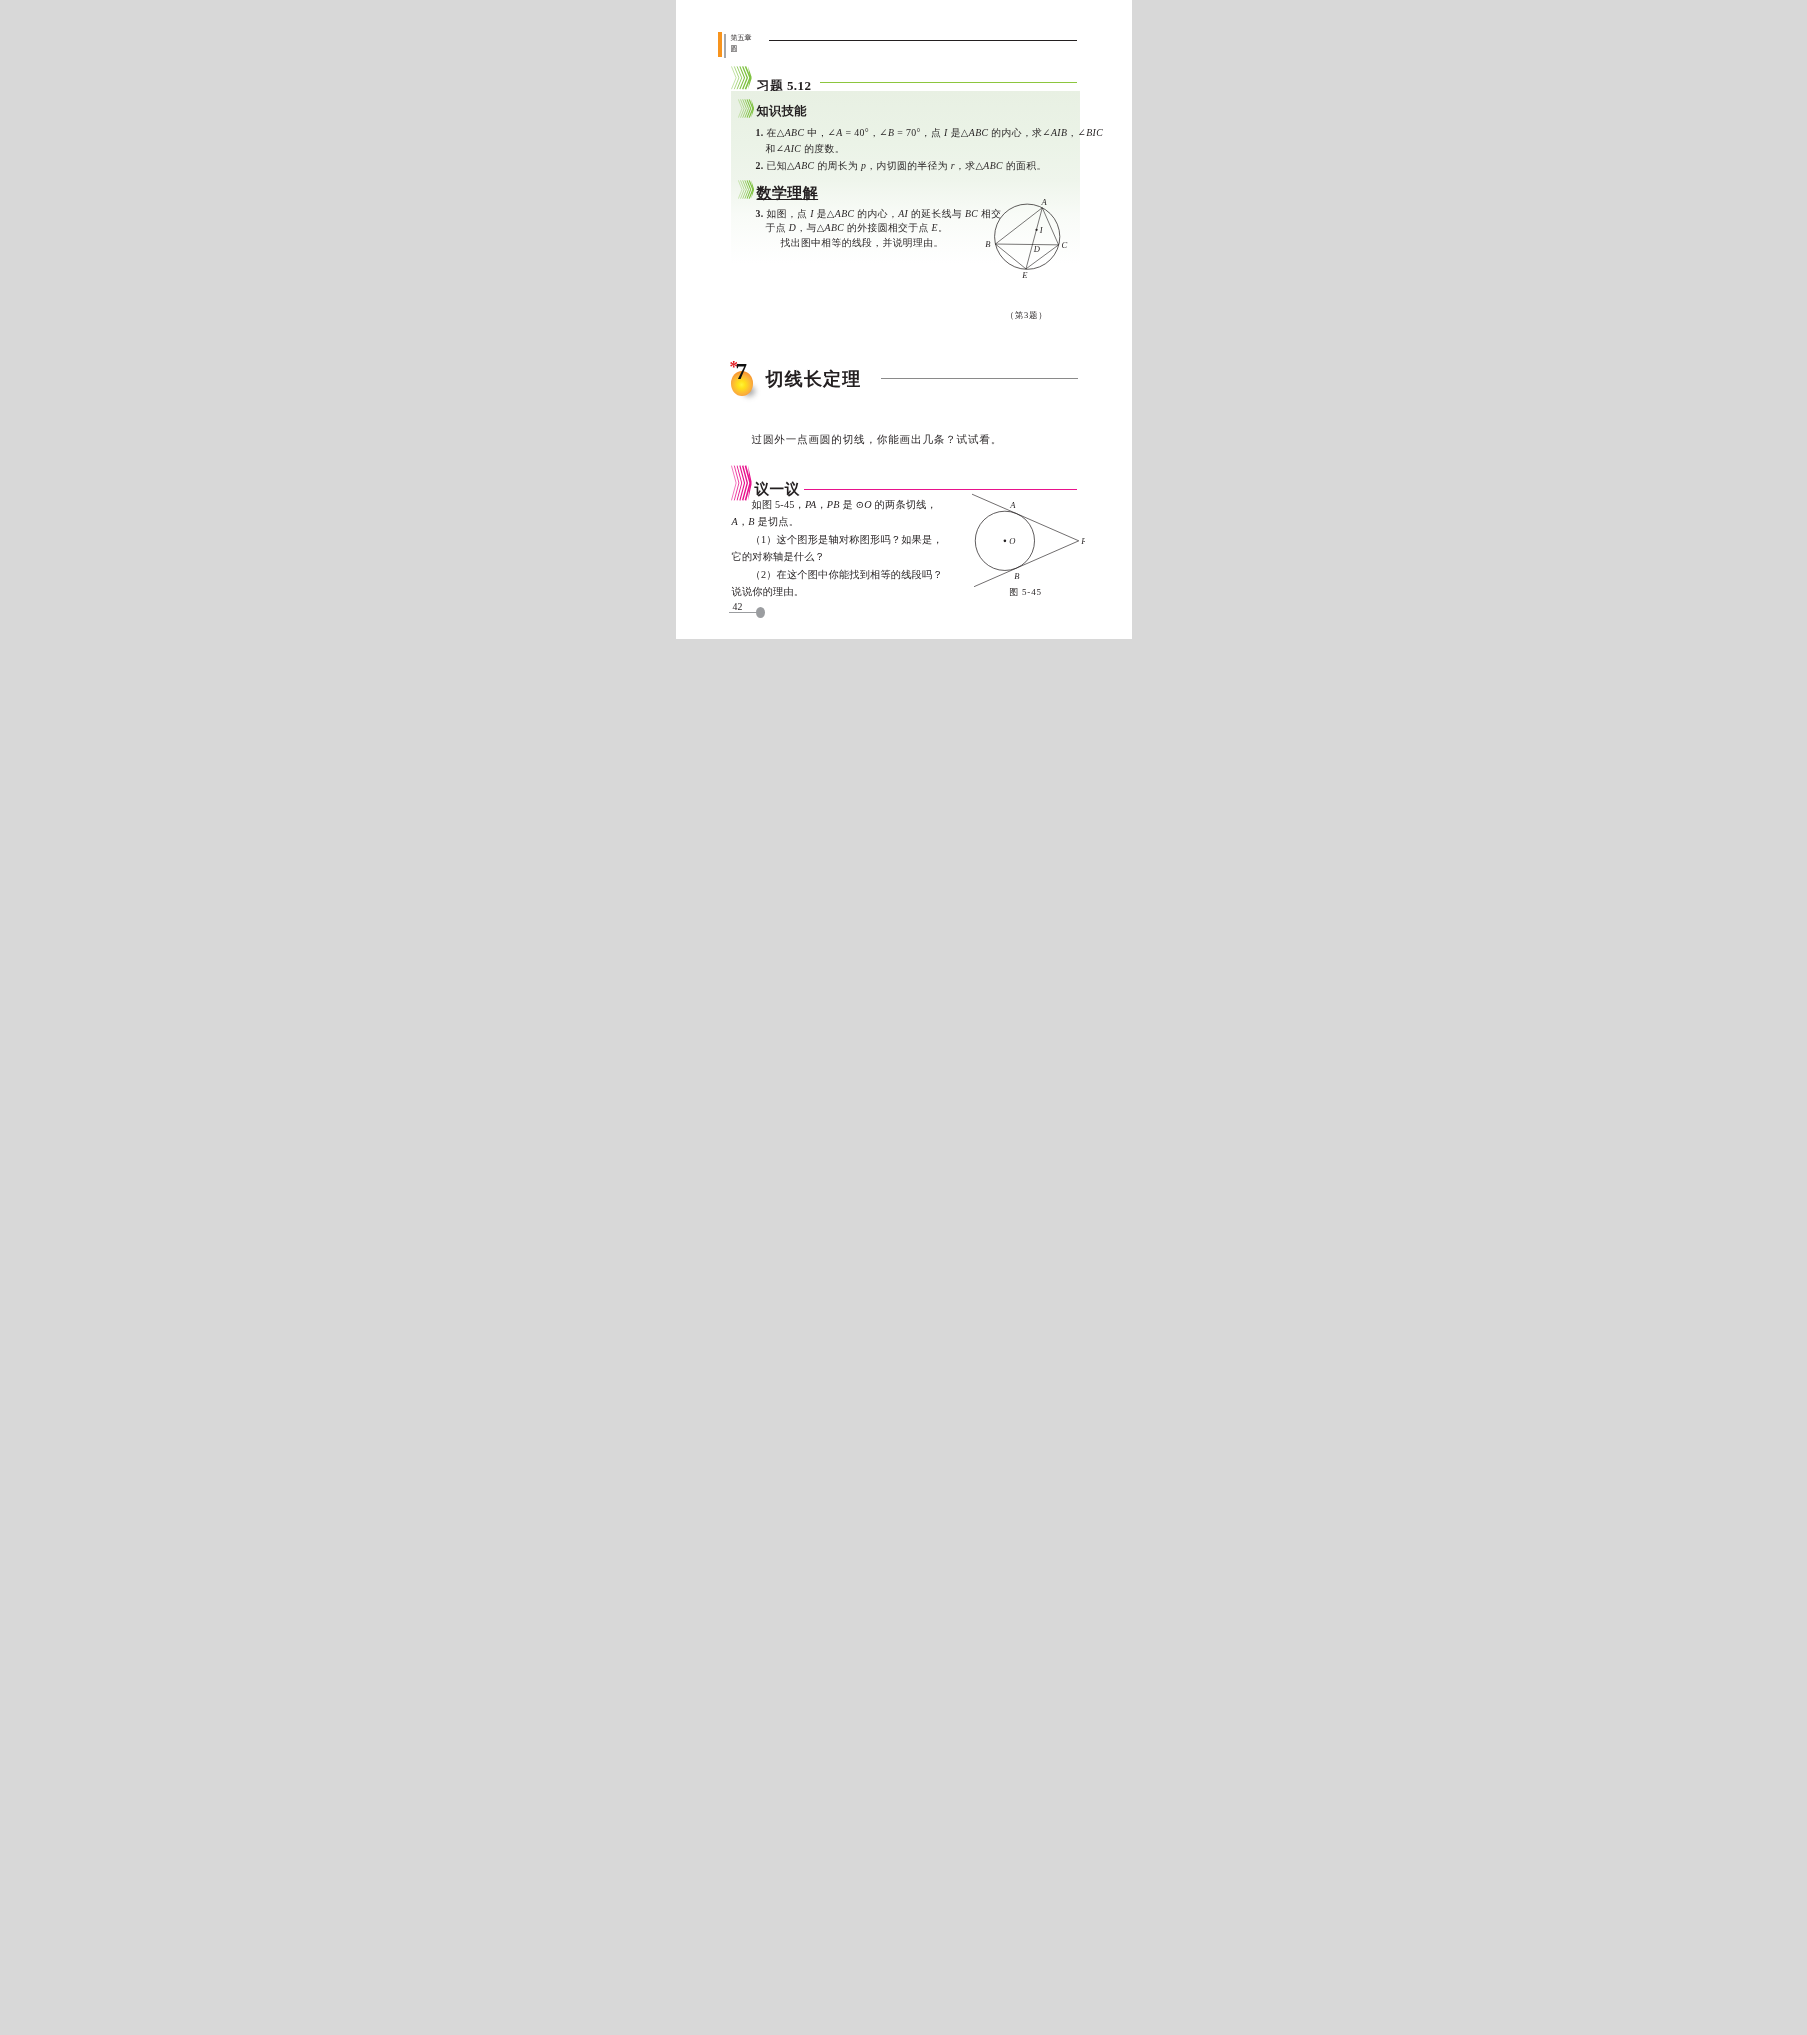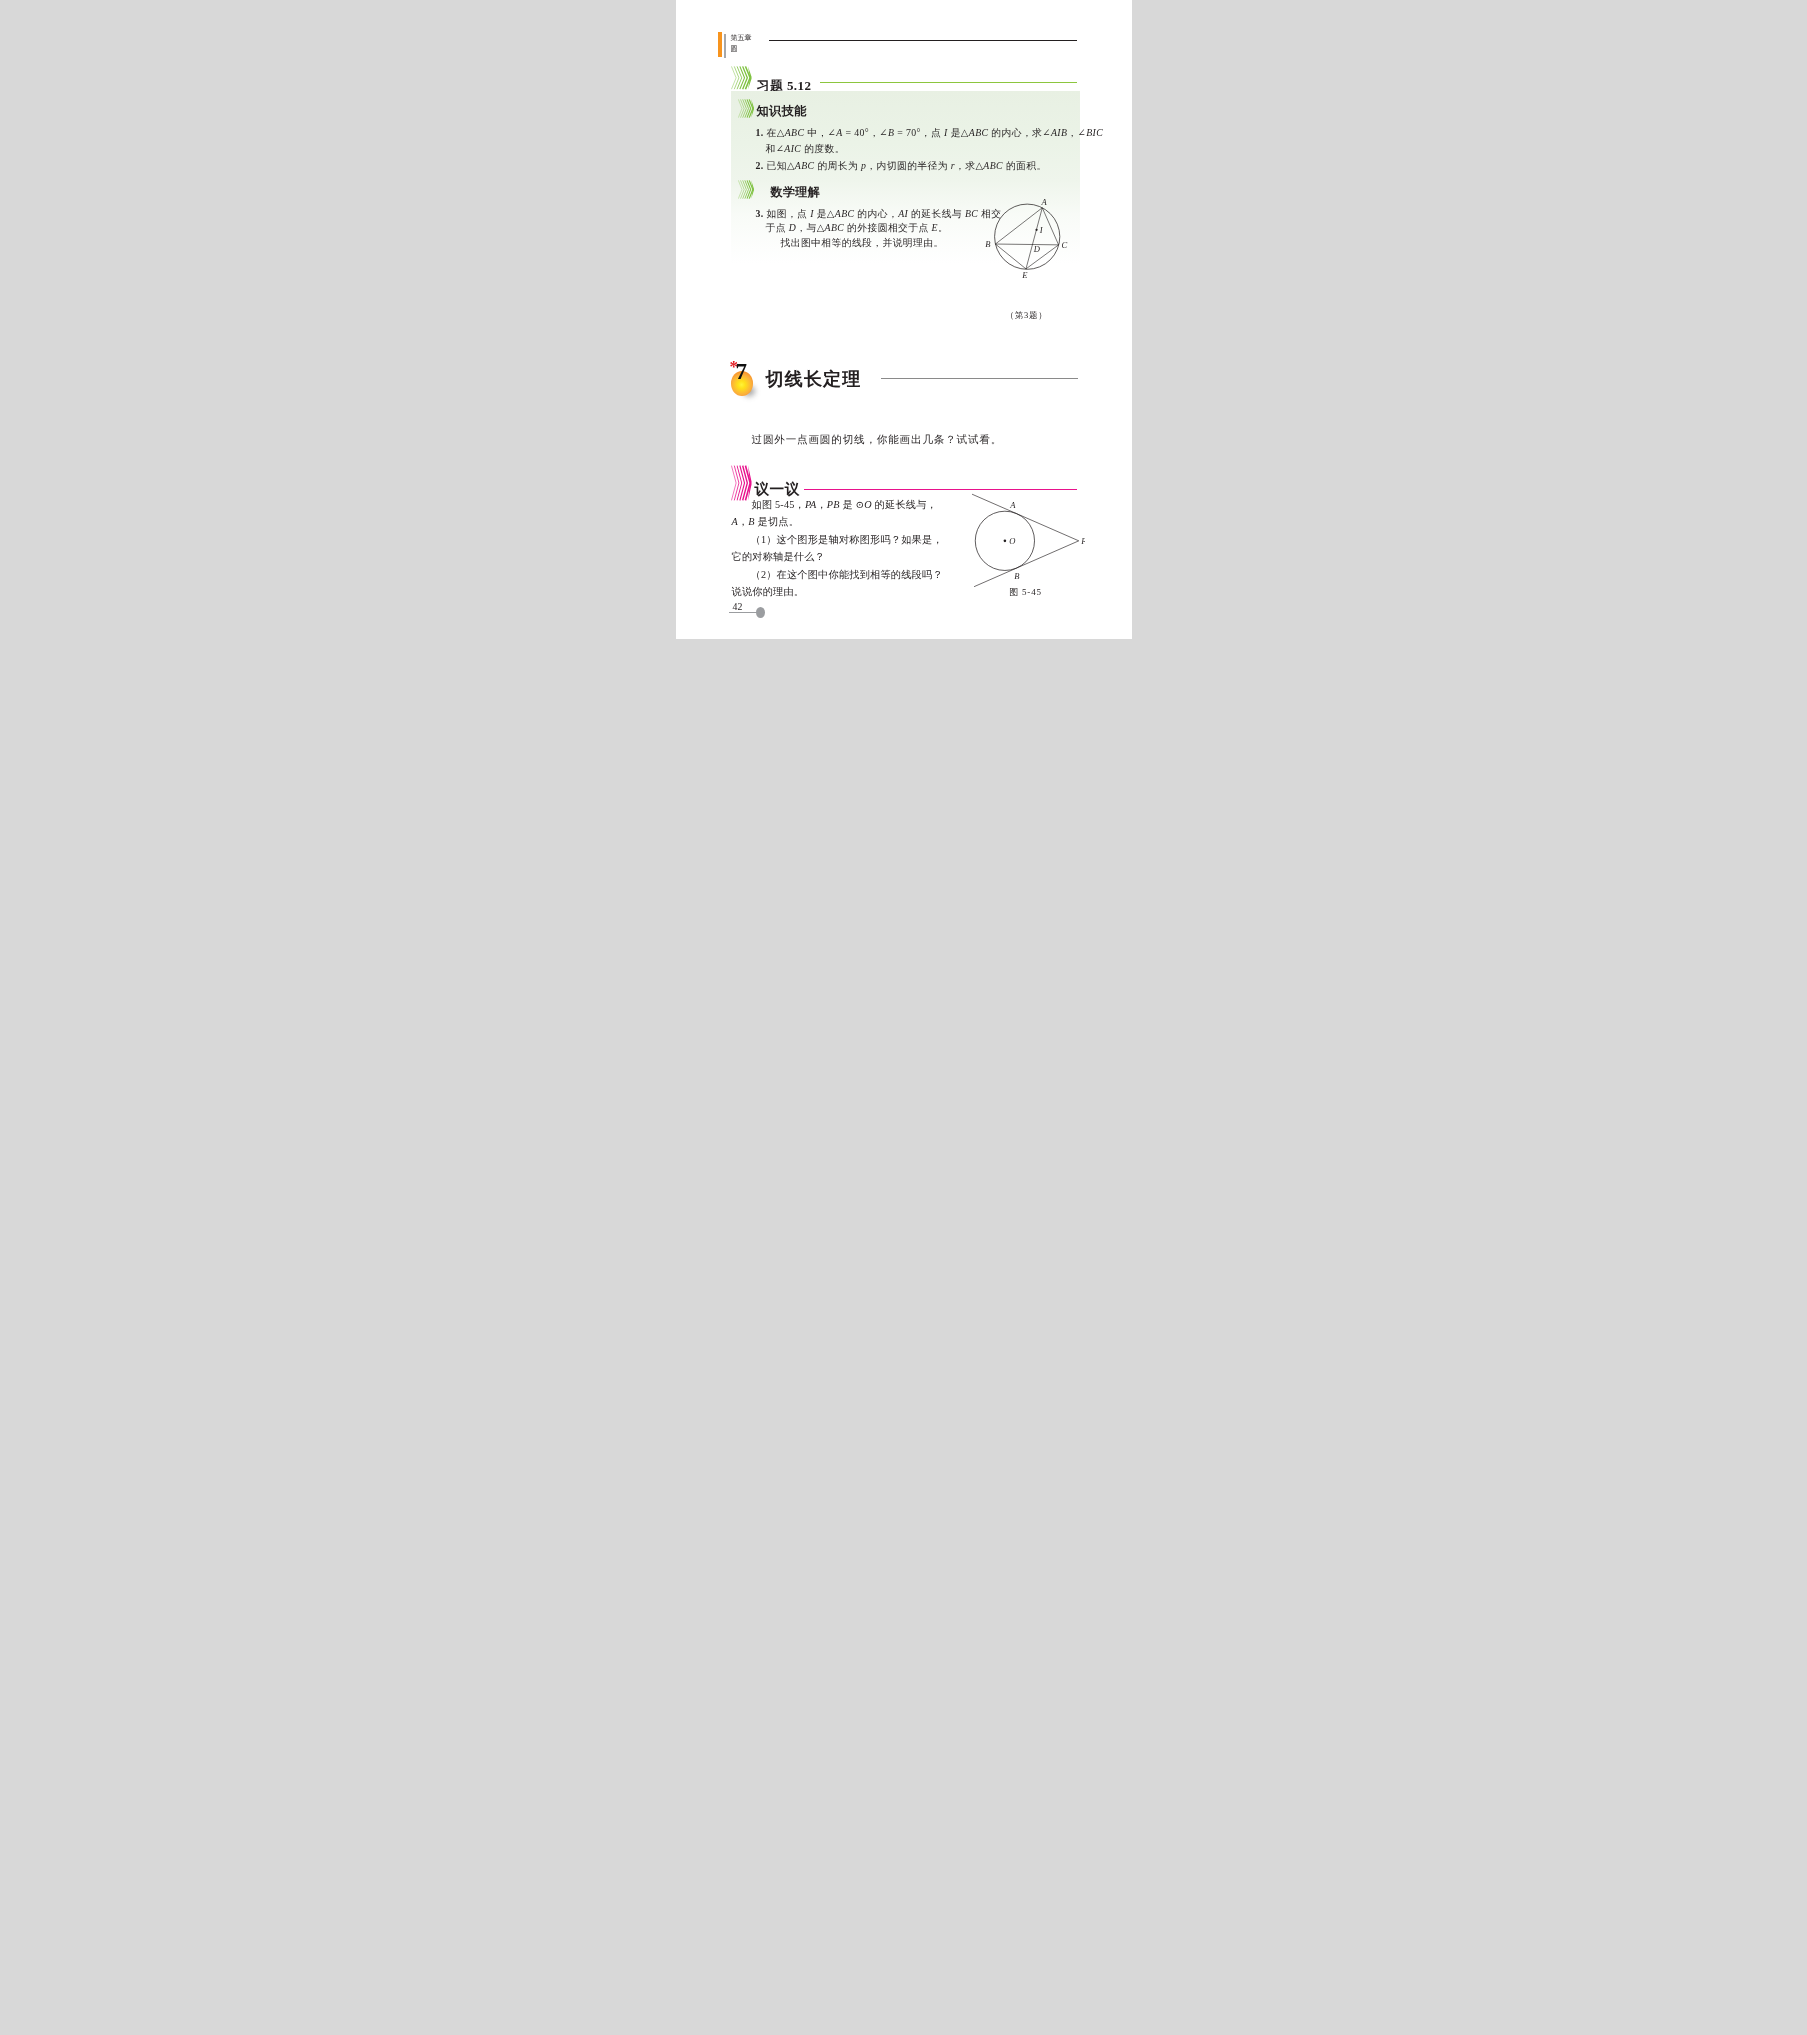--- a/index.html
+++ b/index.html
@@ -73,21 +73,21 @@
     </svg>
   <div class="abs heading" style="left:81px;top:103px;font-size:12.2px;">知识技能</div>
 
   <div class="abs bodyline" style="left:80px;top:127px;"><span class="rs-b">1. </span><span>在△</span><span class="rs-i">ABC</span><span> 中，∠</span><span class="rs-i">A</span><span> = 40°，∠</span><span class="rs-i">B</span><span> = 70°，点 </span><span class="rs-i">I</span><span> 是△</span><span class="rs-i">ABC</span><span> 的内心，求∠</span><span class="rs-i">AIB</span><span>，∠</span><span class="rs-i">BIC</span></div>
   <div class="abs bodyline" style="left:90px;top:143px;"><span>和∠</span><span class="rs-i">AIC</span><span> 的度数。</span></div>
   <div class="abs bodyline" style="left:80px;top:160px;"><span class="rs-b">2. </span><span>已知△</span><span class="rs-i">ABC</span><span> 的周长为 </span><span class="rs-i">p</span><span>，内切圆的半径为 </span><span class="rs-i">r</span><span>，求△</span><span class="rs-i">ABC</span><span> 的面积。</span></div>
 
   <svg class="chev" style="left:62px;top:180px;color:#7FC241;" width="16.3" height="19" viewBox="0 0 45 60" preserveAspectRatio="none">
       <use href="#chevsym" xlink:href="#chevsym"></use>
     </svg>
-  <div class="abs heading" style="left:95px;top:184px;font-size:12px;">数学理解</div>
+  <div class="abs heading" style="left:81px;top:184px;font-size:15px;text-decoration:underline;">数学理解</div>
 
   <div class="abs bodyline" style="left:80px;top:208px;"><span class="rs-b">3. </span><span>如图，点 </span><span class="rs-i">I</span><span> 是△</span><span class="rs-i">ABC</span><span> 的内心，</span><span class="rs-i">AI</span><span> 的延长线与 </span><span class="rs-i">BC</span><span> 相交</span></div>
   <div class="abs bodyline" style="left:90px;top:222px;"><span>于点 </span><span class="rs-i">D</span><span>，与△</span><span class="rs-i">ABC</span><span> 的外接圆相交于点 </span><span class="rs-i">E</span><span>。</span></div>
   <div class="abs bodyline" style="left:90px;top:237px;margin-left:15px;"><span>找出图中相等的线段，并说明理由。</span></div>
 
   <svg class="abs" style="left:297px;top:195px;" width="108" height="94" viewBox="0 0 265 230">
     <circle cx="133" cy="102" r="80" fill="none" stroke="#231f20" stroke-width="1.8"></circle>
     <line x1="170" y1="31" x2="55" y2="120" stroke="#231f20" stroke-width="1.5"></line>
     <line x1="170" y1="31" x2="210" y2="122" stroke="#231f20" stroke-width="1.5"></line>
     <line x1="55" y1="120" x2="210" y2="122" stroke="#231f20" stroke-width="1.5"></line>
@@ -112,21 +112,21 @@
   <div class="rule" style="left:205px;top:378px;width:197px;height:1.2px;background:#8A8A8A;"></div>
 
   <div class="abs discussline" style="left:76px;top:433px;font-size:10.6px;letter-spacing:0.8px;">过圆外一点画圆的切线，你能画出几条？试试看。</div>
 
   <svg class="chev" style="left:55px;top:465px;color:#E8128C;" width="21" height="36" viewBox="0 0 45 60" preserveAspectRatio="none">
       <use href="#chevsym" xlink:href="#chevsym"></use>
     </svg>
   <div class="abs heading" style="left:79px;top:480px;font-size:14.7px;">议一议</div>
   <div class="rule" style="left:128px;top:489px;width:273px;height:1.4px;background:#E8128C;"></div>
 
-  <div class="abs discussline" style="left:76px;top:498px;"><span>如图 5-45，</span><span class="rs-i">PA</span><span>，</span><span class="rs-i">PB</span><span> 是 ⊙</span><span class="rs-i">O</span><span> 的延长线与，</span></div>
+  <div class="abs discussline" style="left:76px;top:498px;"><span>如图 5-45，</span><span class="rs-i">PA</span><span>，</span><span class="rs-i">PB</span><span> 是 ⊙</span><span class="rs-i">O</span><span> 的两条切线，</span></div>
   <div class="abs discussline" style="left:56px;top:515px;"><span class="rs-i">A</span><span>，</span><span class="rs-i">B</span><span> 是切点。</span></div>
   <div class="abs discussline" style="left:75px;top:533px;"><span>（1）这个图形是轴对称图形吗？如果是，</span></div>
   <div class="abs discussline" style="left:56px;top:550px;"><span>它的对称轴是什么？</span></div>
   <div class="abs discussline" style="left:75px;top:568px;"><span>（2）在这个图中你能找到相等的线段吗？</span></div>
   <div class="abs discussline" style="left:56px;top:585px;"><span>说说你的理由。</span></div>
 
   <svg class="abs" style="left:291px;top:482px;" width="118" height="112" viewBox="0 0 290 276">
     <circle cx="93" cy="145" r="73" fill="none" stroke="#231f20" stroke-width="1.8"></circle>
     <line x1="12" y1="30" x2="275" y2="145" stroke="#231f20" stroke-width="1.6"></line>
     <line x1="17" y1="258" x2="275" y2="145" stroke="#231f20" stroke-width="1.6"></line>

